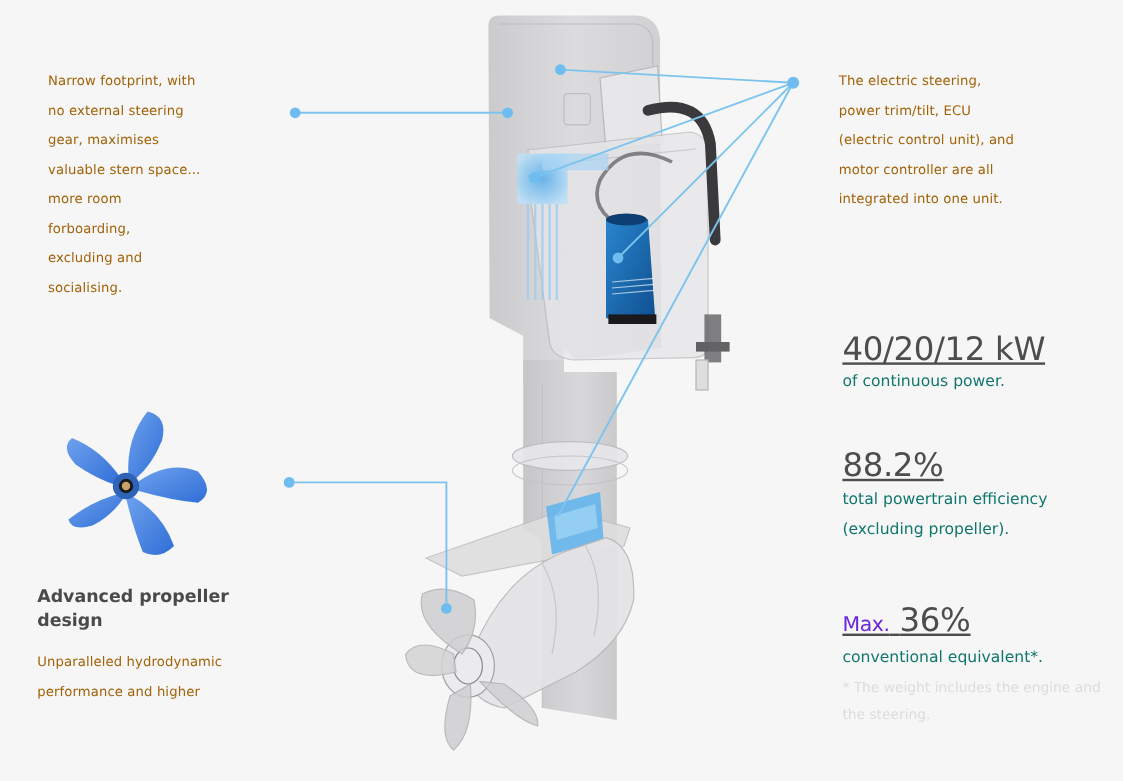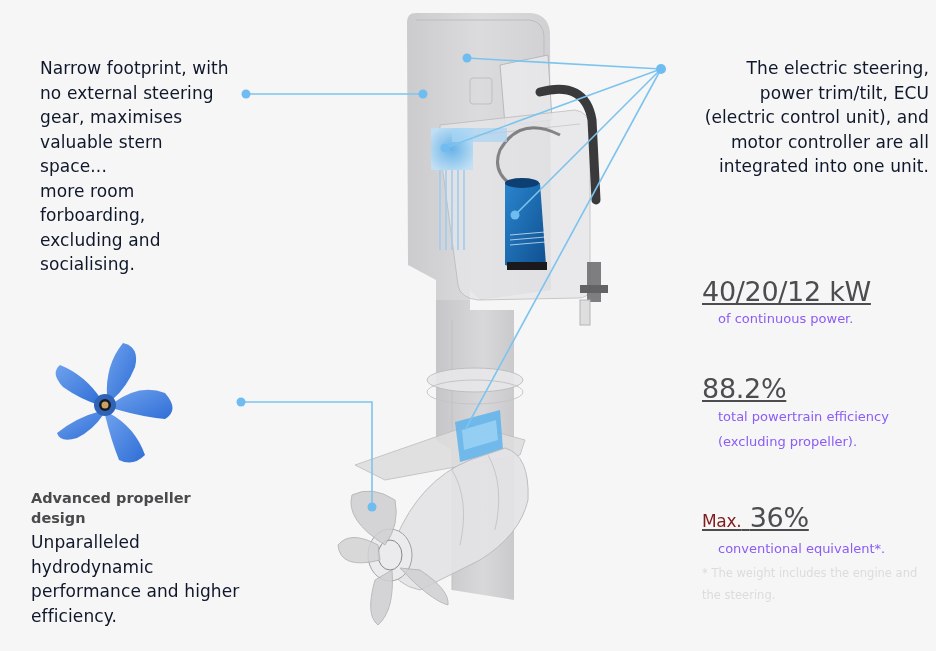--- a/index.html
+++ b/index.html
@@ -2,32 +2,32 @@
 <html><head>
   <meta charset="utf-8">
   <style>
     * { box-sizing: border-box; margin: 0; padding: 0; }
     html, body { width: 936px; height: 651px; overflow: hidden; background: #f6f6f6; }
     body { position: relative; font-family: "DejaVu Sans", sans-serif; color: #555558; }
 
     .diagram-svg { position: absolute; left: 0; top: 0; width: 936px; height: 651px; }
 
     .text-block { position: absolute; }
-    .body-text { font-size: 17px; line-height: 24.5px; color: #0f172a; letter-spacing: 0.1px; }
+    .body-text { font-size: 11px; line-height: 24.5px; color: #a16207; letter-spacing: 0.1px; }
 
     #left-top { left: 40px; top: 56px; width: 190px; }
-    #right-top { left: 699px; top: 56px; width: 230px; text-align: right; }
+    #right-top { left: 699px; top: 56px; width: 230px; }
 
     #prop-block { left: 31px; top: 488px; width: 220px; }
-    .prop-title { font-size: 14.5px; font-weight: bold; line-height: 20px; color: #4a4a4d; margin-bottom: 2px; }
+    .prop-title { font-size: 14.5px; font-weight: bold; line-height: 20px; color: #4a4a4d; margin-bottom: 12px; }
 
     .stat { position: absolute; left: 702px; width: 234px; }
     .stat-value { font-size: 27px; line-height: 32px; color: #4d4d50; font-weight: normal; letter-spacing: -0.3px; text-decoration: underline; }
-    .stat-prefix { font-size: 17px; color: #7f1d1d; text-align: center; }
-    .stat-label { font-size: 13px; line-height: 24.5px; color: #8b5cf6; margin-left: 16px; }
+    .stat-prefix { font-size: 17px; color: #6d28d9; text-align: center; }
+    .stat-label { font-size: 13px; line-height: 24.5px; color: #0f766e; }
     .footnote { font-size: 11.5px; line-height: 22px; color: #dcdcdc; white-space: nowrap; }
 
     #stat-power { top: 276px; }
     #stat-power .stat-label { margin-top: -1px; }
     #stat-eff { top: 373px; }
     #stat-weight { top: 502px; }
   </style>
 </head>
 <body>
 
@@ -187,21 +187,20 @@
 </div>
 
 <div class="text-block" id="prop-block">
   <div class="prop-title">
     <div>Advanced propeller</div>
     <div>design</div>
   </div>
   <div class="body-text">
     <div>Unparalleled hydrodynamic</div>
     <div>performance and higher</div>
-    <div>efficiency.</div>
   </div>
 </div>
 
 <div class="stat" id="stat-power">
   <div class="stat-value">40/20/12 kW</div>
   <div class="stat-label">of continuous power.</div>
 </div>
 
 <div class="stat" id="stat-eff">
   <div class="stat-value">88.2%</div>

